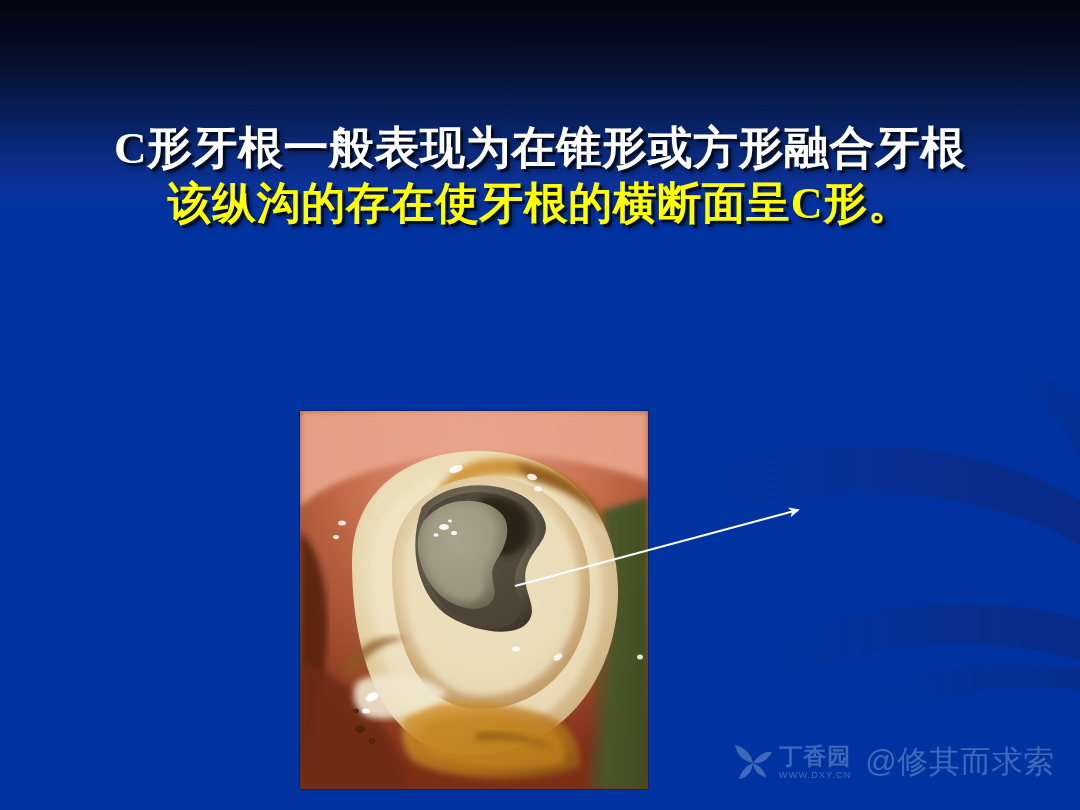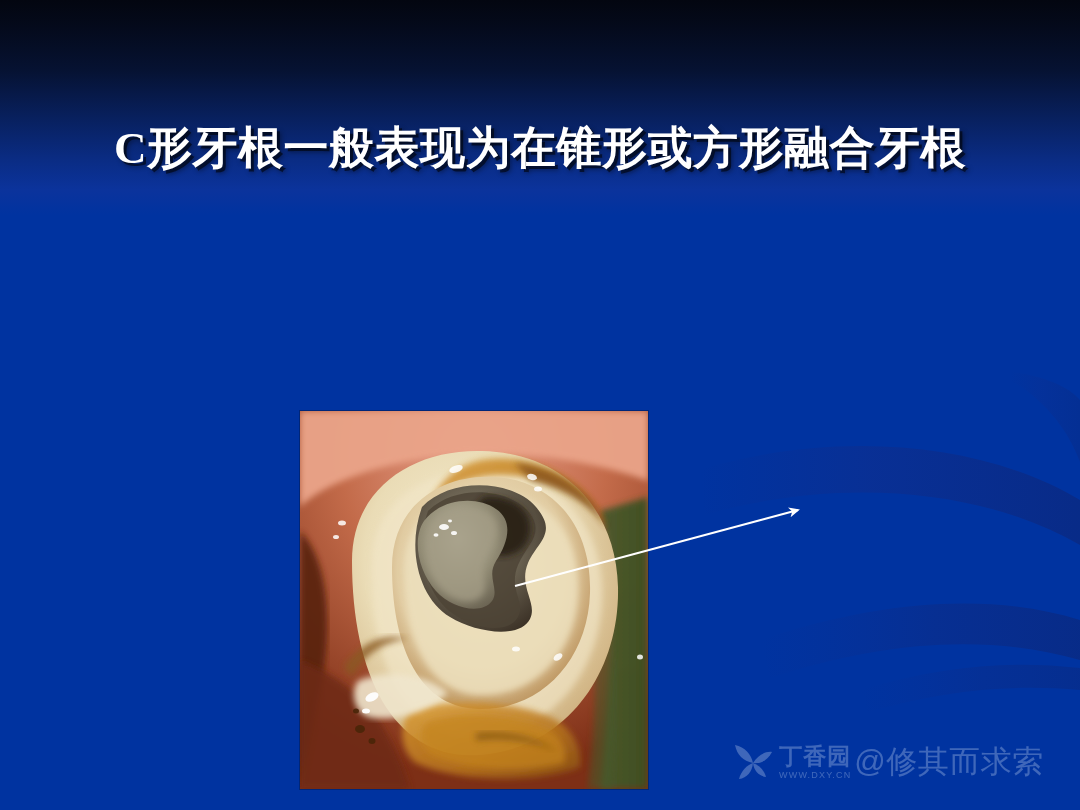--- a/index.html
+++ b/index.html
@@ -103,21 +103,21 @@
     font-family: "Liberation Serif", "DejaVu Serif", serif;
   }
 
   
   .watermark {
     position: absolute;
     left: 733px;
     top: 741px;
     display: flex;
     align-items: center;
-    gap: 3px;
+    gap: 14px;
     opacity: 0.30;
     pointer-events: none;
     justify-content: center;
   }
   .wm-logo {
     display: flex;
     align-items: center;
     gap: 6px;
   }
   .wm-brand {
@@ -172,20 +172,21 @@
       </defs>
       <path d="M700,470 C830,430 980,440 1080,500 L1080,545 C980,487 835,477 705,515 Z" fill="url(#swgA)"></path>
       <path d="M760,640 C880,600 990,592 1080,620 L1080,660 C990,634 885,640 770,678 Z" fill="url(#swgB)"></path>
       <path d="M860,690 C940,666 1010,660 1080,668 L1080,690 C1010,684 945,690 868,712 Z" fill="url(#swgB)" opacity="0.7"></path>
       <path d="M1010,380 C1045,400 1068,430 1080,462 L1080,400 C1068,386 1042,376 1012,372 Z" fill="url(#swgA)" opacity="0.5"></path>
     </svg>
   </div>
 
   <div class="headline">
     <span class="hl-line hl-white">C形牙根一般表现为在锥形或方形融合牙根</span>
+    <span class="hl-line hl-yellow">该纵沟的存在使牙根的横断面呈C形。</span>
   </div>
 
   <div class="photo-frame">
     <svg width="348" height="378" viewBox="0 0 348 378" xmlns="http://www.w3.org/2000/svg">
       <defs>
         <radialGradient id="gum" cx="50%" cy="12%" r="85%">
           <stop offset="0" stop-color="#e79f8a"></stop>
           <stop offset="0.45" stop-color="#c36b4a"></stop>
           <stop offset="1" stop-color="#7d2f16"></stop>
         </radialGradient>

